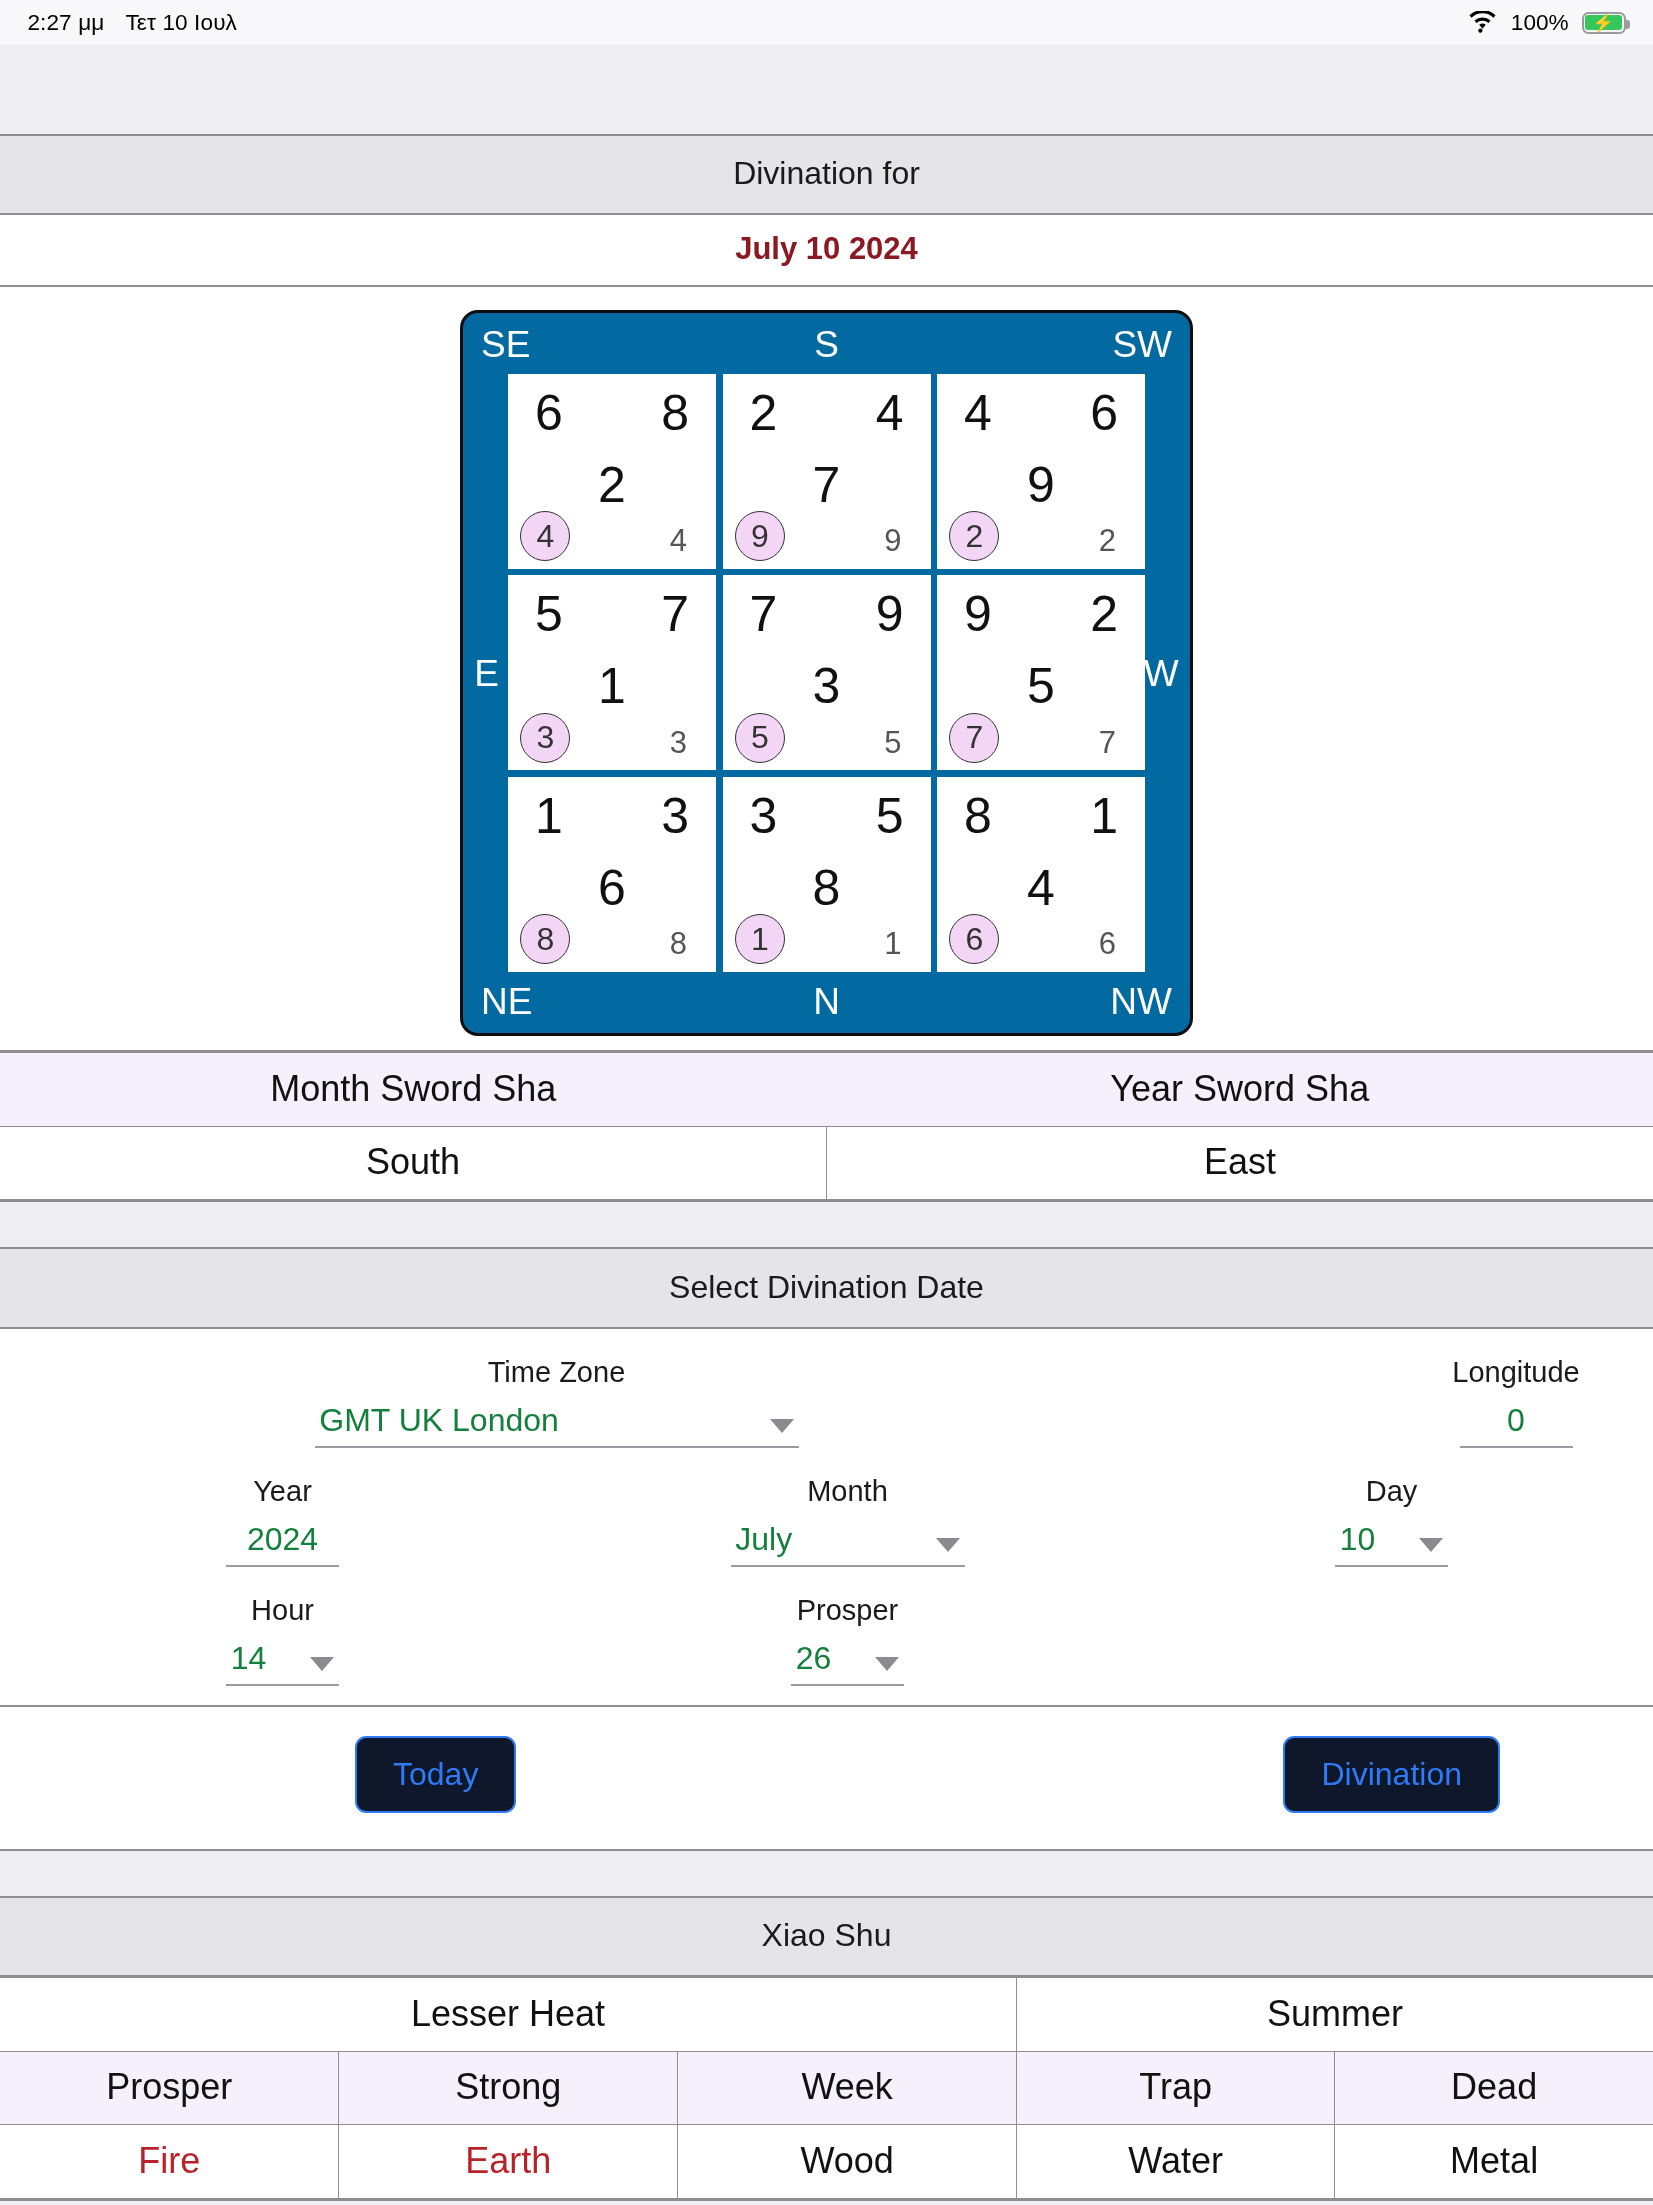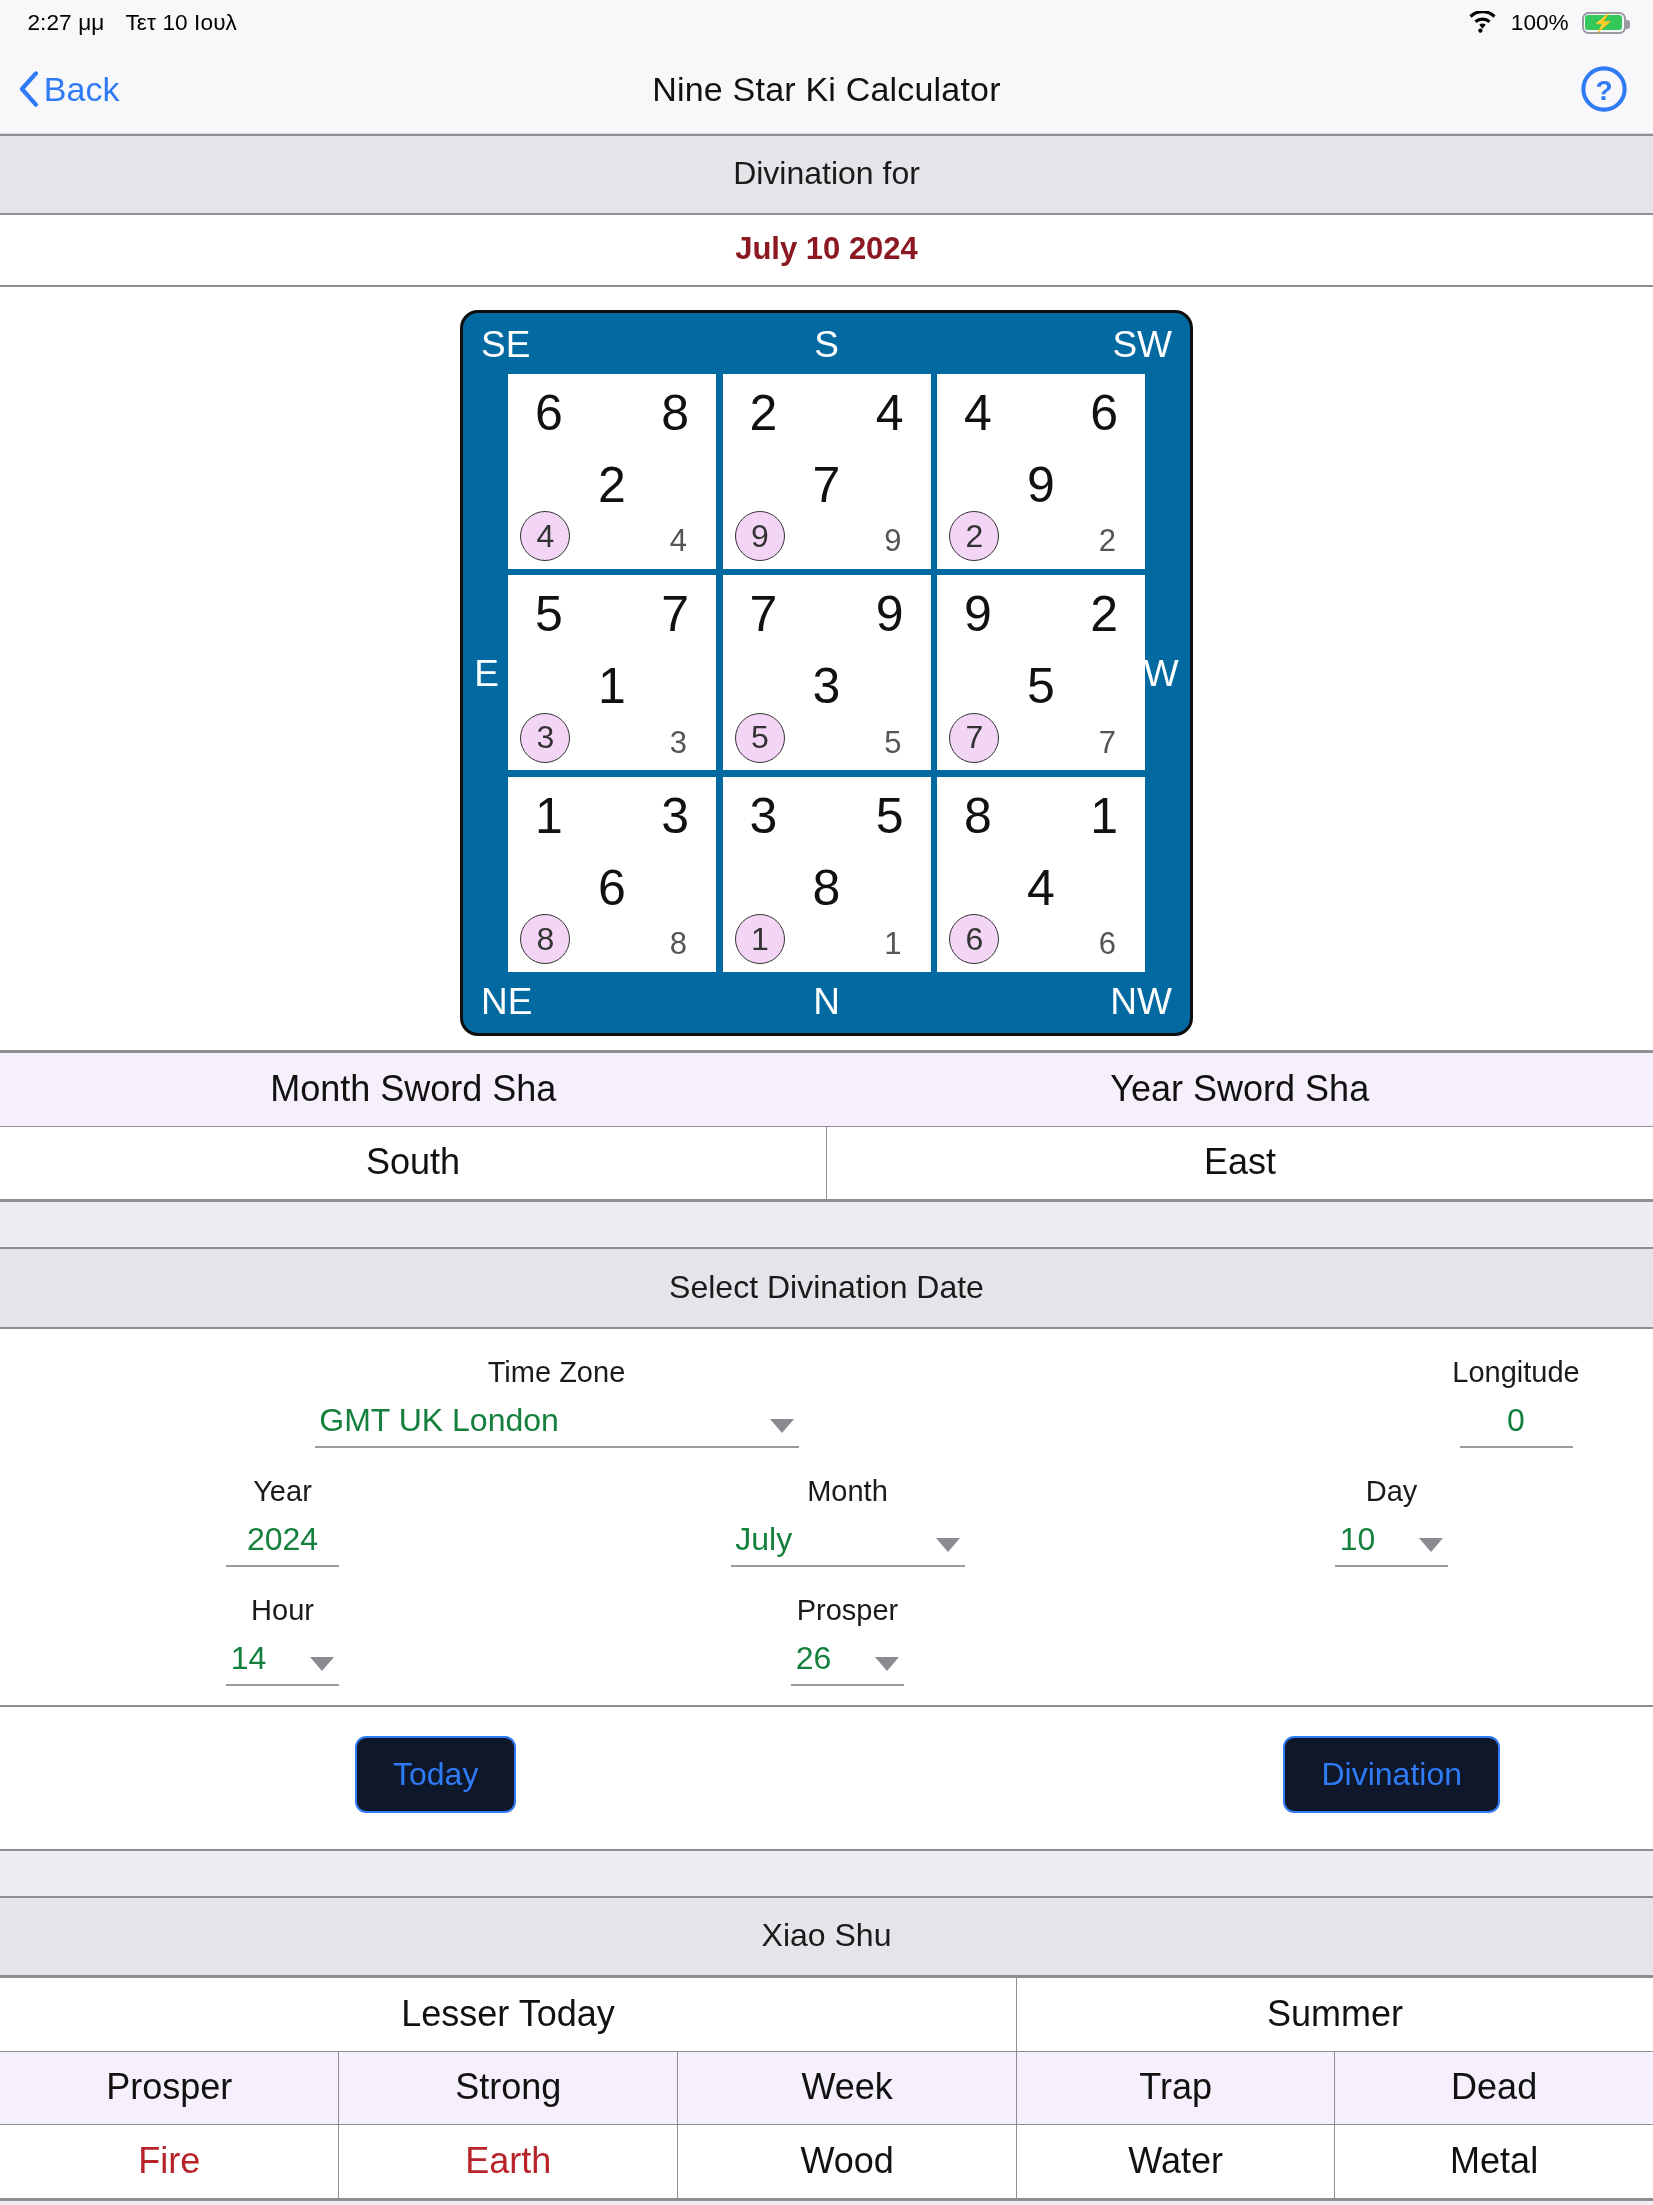--- a/index.html
+++ b/index.html
@@ -195,33 +195,20 @@
         <path d="M1.6 3.3a15.3 15.3 0 0 1 20.8 0l-1.7 2a12.8 12.8 0 0 0-17.4 0z" fill="#000"></path>
       </svg>
       <span class="sb-batt-text">100%</span>
       <span class="battery">
         <span class="battery-fill"></span>
         <span class="bolt">⚡</span>
       </span>
     </div>
   </div>
 
-  <div class="navbar">
-    <div class="nav-back">
-      <svg class="chev" viewBox="0 0 12 22">
-        <path d="M10.5 1.5 2 11l8.5 9.5" stroke="#2f7bf6" stroke-width="2.6" fill="none" stroke-linecap="round" stroke-linejoin="round"></path>
-      </svg>
-      <span>Back</span>
-    </div>
-    <div class="nav-title">Nine Star Ki Calculator</div>
-    <svg class="nav-help" viewBox="0 0 32 32">
-      <circle cx="16" cy="16" r="13.2" stroke="#2f7bf6" stroke-width="2.6" fill="none"></circle>
-      <text x="16" y="23" text-anchor="middle" font-size="18" font-family="Liberation Sans, sans-serif" font-weight="bold" fill="#2f7bf6">?</text>
-    </svg>
-  </div>
 
   <div style="position:absolute; top:134px; left:0; width:1653px;">
     <div class="card">
       <div class="sect-header">Divination for</div>
       <div class="row-center maroon-text" style="border-bottom:2.4px solid #8e8e93;">July 10 2024</div>
 
       <div class="grid-wrap">
         <div class="loshu">
           <span class="dir dir-se">SE</span>
           <span class="dir dir-s">S</span>
@@ -390,21 +377,21 @@
       </div>
     </div>
 
     <div class="gap"></div>
 
     <div class="card">
       <div class="sect-header">Xiao Shu</div>
       <table class="tbl tbl-noside">
         <tbody>
             <tr>
-          <td class="plain" colspan="3" style="width:61.5%;">Lesser Today</td>
+          <td class="plain" colspan="3" style="width:61.5%;">Lesser Heat</td>
           <td class="plain vbar" colspan="2" style="width:38.5%;">Summer</td>
         </tr>
         <tr>
           <td class="hdr-lav" style="width:11.5%;">Prosper</td>
           <td class="hdr-lav vbar" style="width:20%;">Strong</td>
           <td class="hdr-lav vbar" style="width:30%;">Week</td>
           <td class="hdr-lav vbar" style="width:22.5%;">Trap</td>
           <td class="hdr-lav vbar" style="width:16%;">Dead</td>
         </tr>
         <tr>

